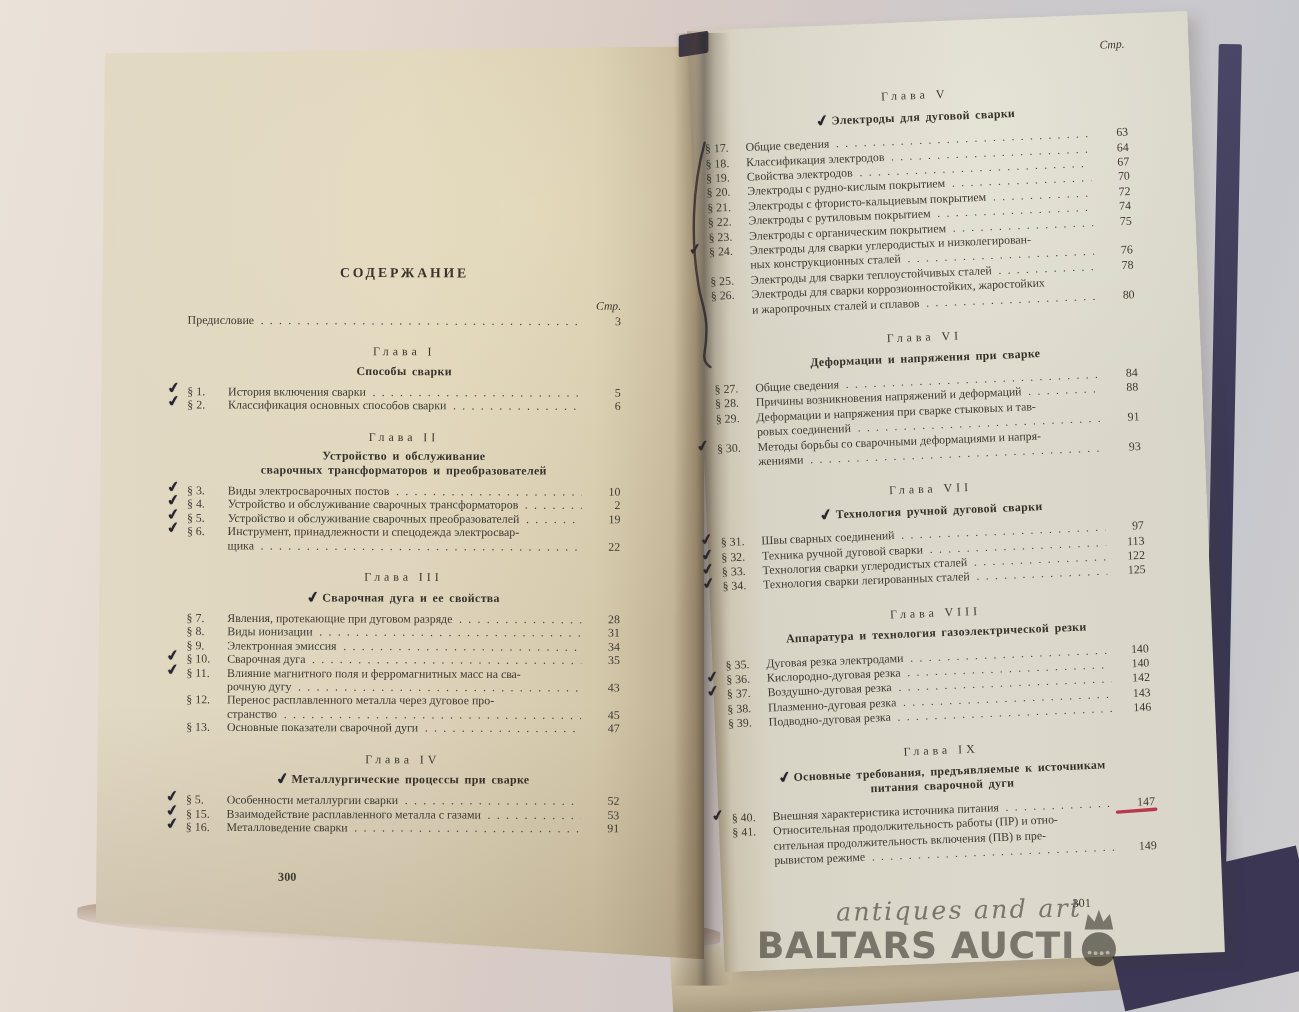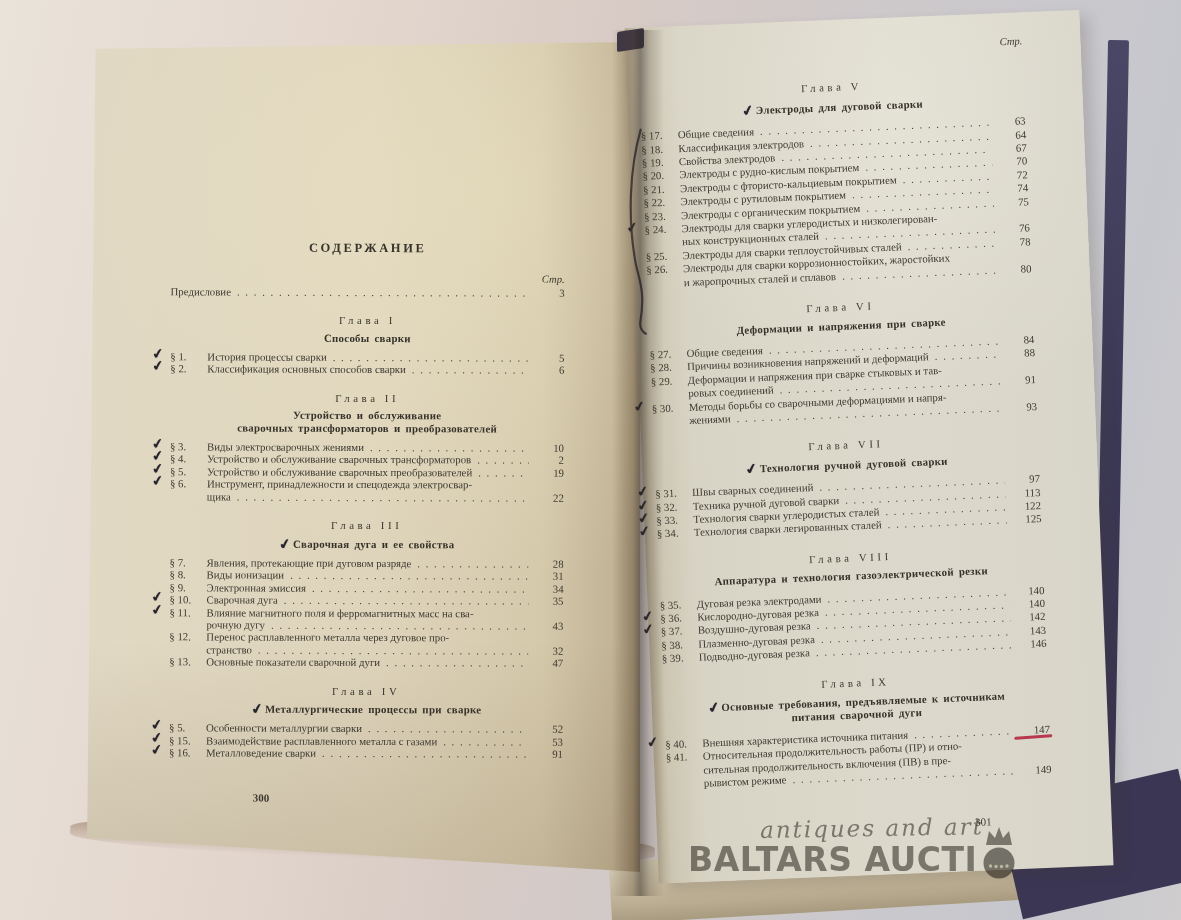--- a/index.html
+++ b/index.html
@@ -98,21 +98,21 @@
               </div>
             </div>
           </div>
           <div class="chapter">Глава I</div>
           <div class="heading">Способы сварки</div>
           <div class="entry">
             <span class="check">✔</span>
             <span class="num">§ 1.</span>
             <div class="body">
               <div class="tl last">
-                <span class="txt">История процессы сварки</span>
+                <span class="txt">История включения сварки</span>
                 <span class="leader"></span>
                 <span class="pg">5</span>
               </div>
             </div>
           </div>
           <div class="entry">
             <span class="check">✔</span>
             <span class="num">§ 2.</span>
             <div class="body">
               <div class="tl last">
@@ -122,21 +122,21 @@
               </div>
             </div>
           </div>
           <div class="chapter">Глава II</div>
           <div class="heading">Устройство и обслуживание<br>сварочных трансформаторов и преобразователей</div>
           <div class="entry">
             <span class="check">✔</span>
             <span class="num">§ 3.</span>
             <div class="body">
               <div class="tl last">
-                <span class="txt">Виды электросварочных жениями</span>
+                <span class="txt">Виды электросварочных постов</span>
                 <span class="leader"></span>
                 <span class="pg">10</span>
               </div>
             </div>
           </div>
           <div class="entry">
             <span class="check">✔</span>
             <span class="num">§ 4.</span>
             <div class="body">
               <div class="tl last">
@@ -224,21 +224,21 @@
               </div>
             </div>
           </div>
           <div class="entry">
             <span class="num">§ 12.</span>
             <div class="body">
               <div class="tl">Перенос расплавленного металла через дуговое про-</div>
               <div class="tl last">
                 <span class="txt">странство</span>
                 <span class="leader"></span>
-                <span class="pg">32</span>
+                <span class="pg">45</span>
               </div>
             </div>
           </div>
           <div class="entry">
             <span class="num">§ 13.</span>
             <div class="body">
               <div class="tl last">
                 <span class="txt">Основные показатели сварочной дуги</span>
                 <span class="leader"></span>
                 <span class="pg">47</span>

